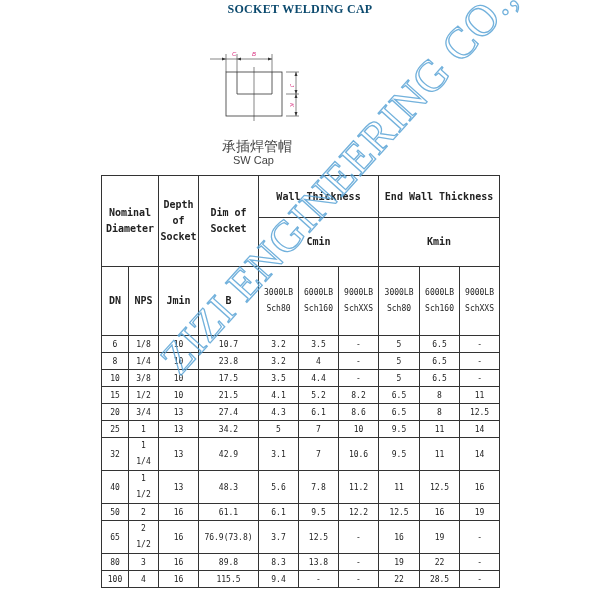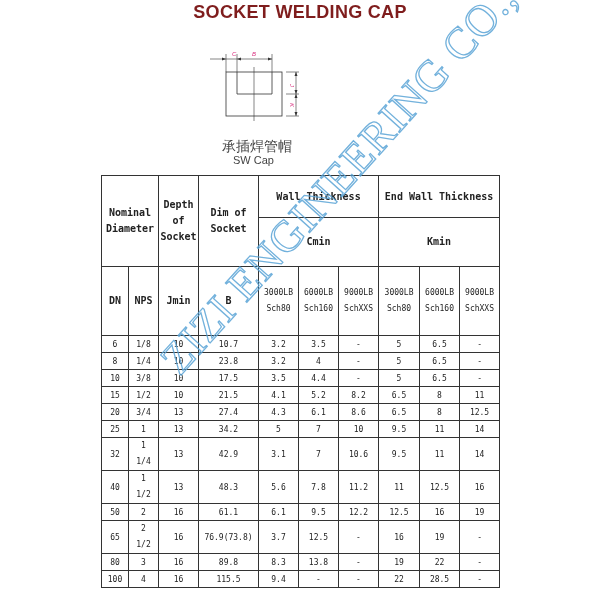--- a/index.html
+++ b/index.html
@@ -1,17 +1,17 @@
 <!DOCTYPE html>
 <html><head>
 <meta charset="utf-8">
 <style>
   html, body { margin:0; padding:0; background:#fff; }
   body { width:600px; height:600px; position:relative; overflow:hidden; font-family:"DejaVu Sans Mono", monospace; color:#222; }
-  .title { position:absolute; left:0; top:2px; width:600px; text-align:center; font-family:Liberation Sans, sans-serif; font-weight:bold; font-size:18px; letter-spacing:0.3px; color:#7f1d1d; }
+  .title { position:absolute; left:0; top:2px; width:600px; text-align:center; font-family:Liberation Serif, serif; font-weight:bold; font-size:12px; letter-spacing:0.3px; color:#0c4a6e; }
   .diagram { position:absolute; left:200px; top:40px; width:110px; height:85px; }
   .caption-cn { position:absolute; left:222px; top:138px; font-family:Liberation Sans, sans-serif; font-size:14px; color:#444; }
   .caption-en { position:absolute; left:233px; top:154px; font-family:"Liberation Sans", sans-serif; font-size:11px; color:#444; }
   table.spec { position:absolute; left:101px; top:175px; border-collapse:collapse; table-layout:fixed; width:398px; }
   table.spec td { border:1px solid #333; text-align:center; vertical-align:middle; padding:0; font-size:8px; line-height:13px; color:#222; }
   table.spec td.h { font-weight:bold; font-size:10px; line-height:16px; }
   table.spec td.hb { font-weight:normal; font-size:8px; line-height:22px; }
   .r18 { height:17px; }
   .r34 { height:33px; }
   .two { display:block; line-height:16px; }

